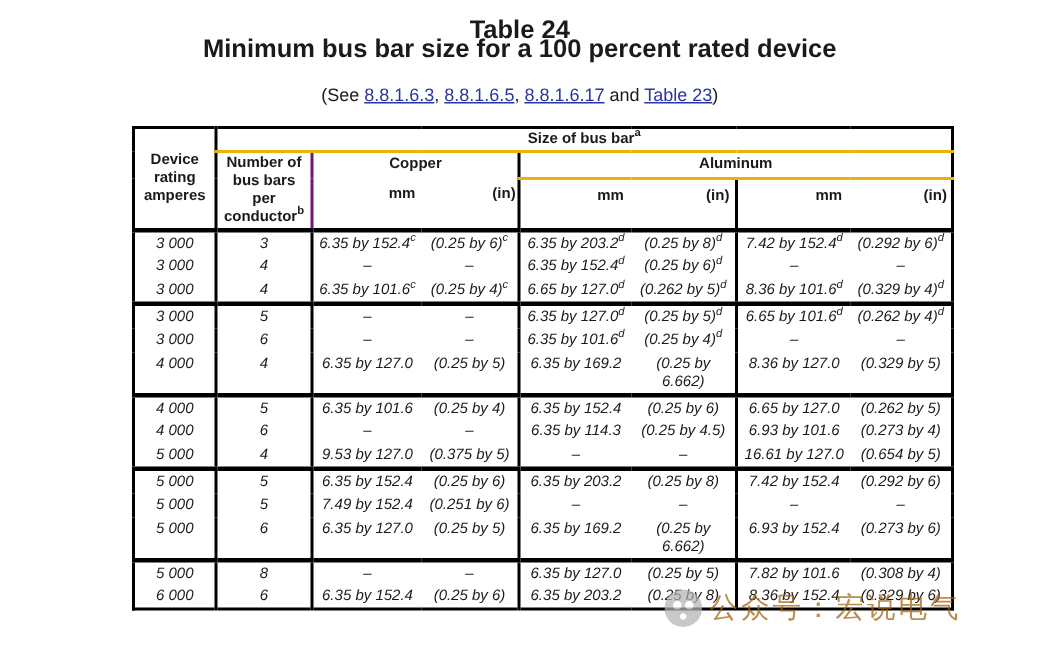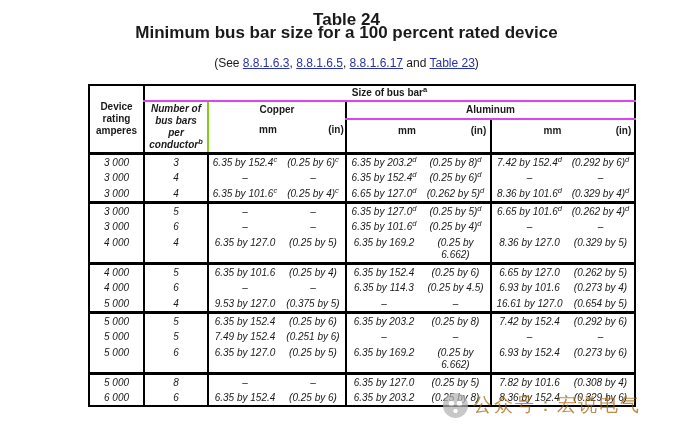--- a/index.html
+++ b/index.html
@@ -26,22 +26,22 @@
     text-align: center;
     vertical-align: middle;
     padding: 1px 1px;
     overflow: hidden;
   }
   th { font-weight: bold; }
   sup { font-size: 7.5px; line-height: 0; vertical-align: super; }
 
   
   .bl { border-left: 2px solid #000; }
-  .br { border-right: 2px solid #84cc16; font-style: italic; }
-  .hb { border-bottom: 2px solid #d946ef; }          
+  .br { border-right: 2px solid #701a75; }
+  .hb { border-bottom: 2px solid #eab308; }          
   thead tr.h-sub th { vertical-align: top; padding-top: 5px; padding-left: 47px; }
   thead tr.h-sec { height: 15px; }
   thead tr.h-top { height: 16px; }
   thead tr.h-sub { height: 31px; }
   thead th.device-th { vertical-align: middle; line-height: 12px; }
   thead th.bars-th { vertical-align: middle; line-height: 12px; }
   tbody tr { height: 16px; font-style: italic; }
   tbody tr.gs td { border-top: 3px solid #000; }  
   tbody td { vertical-align: top; padding-top: 2px; }
 

